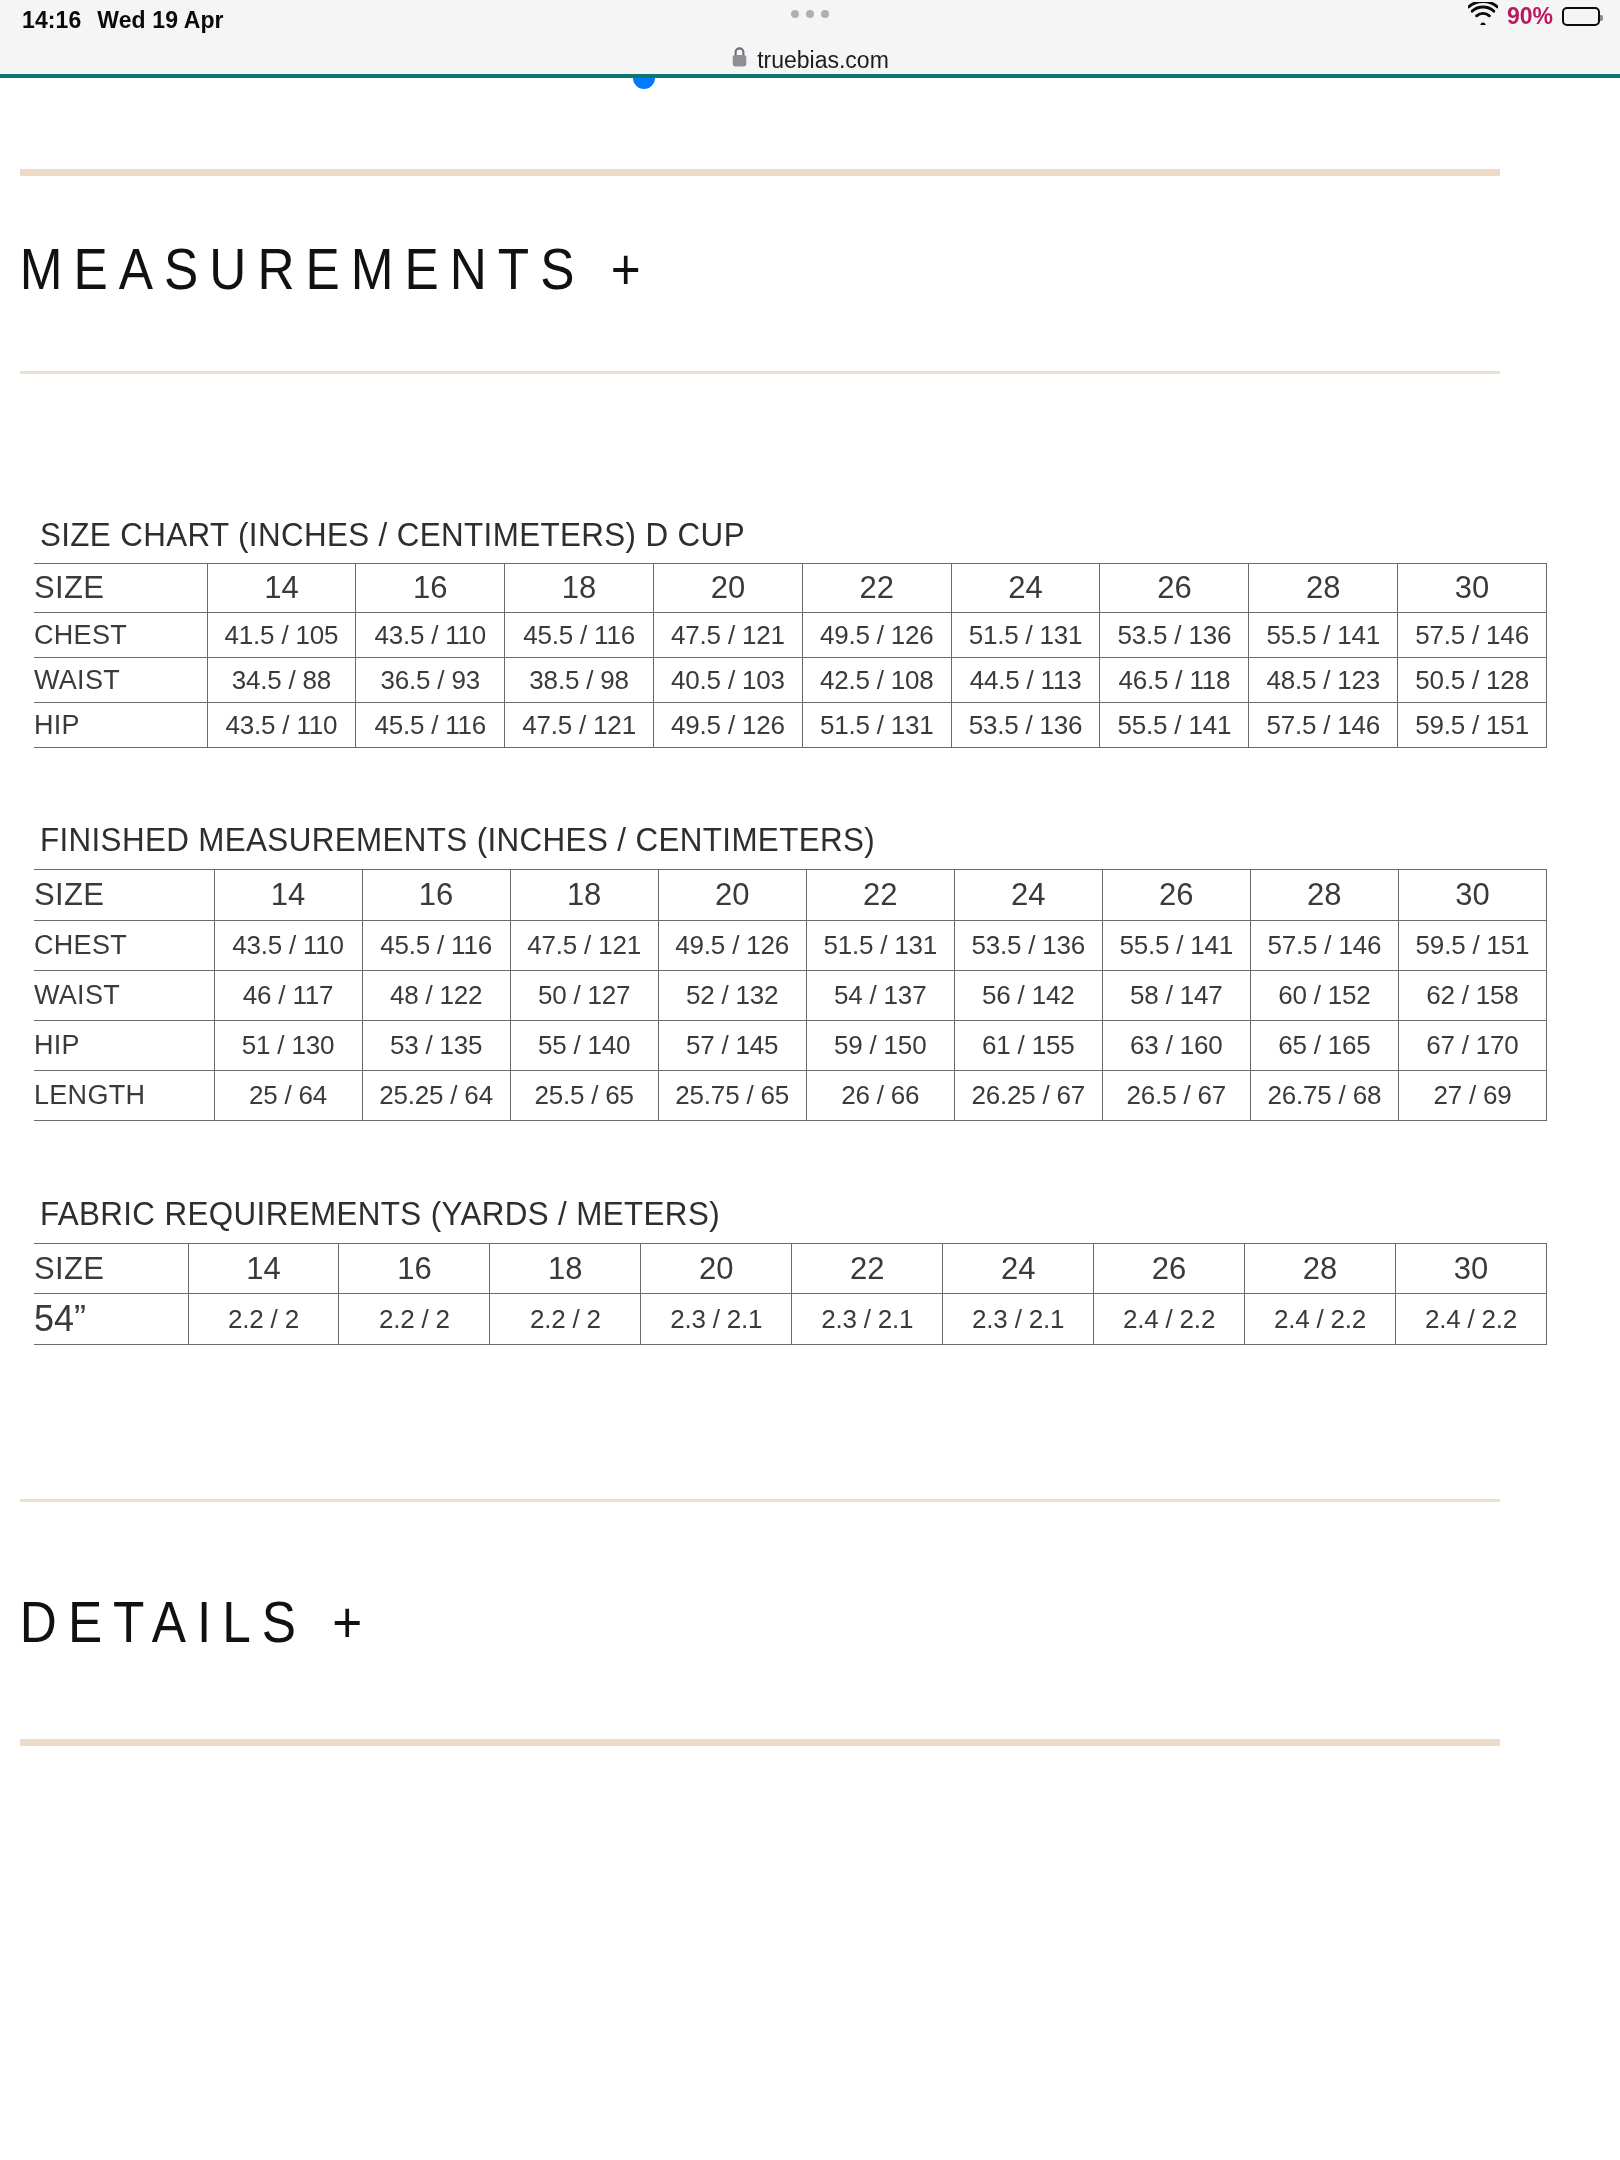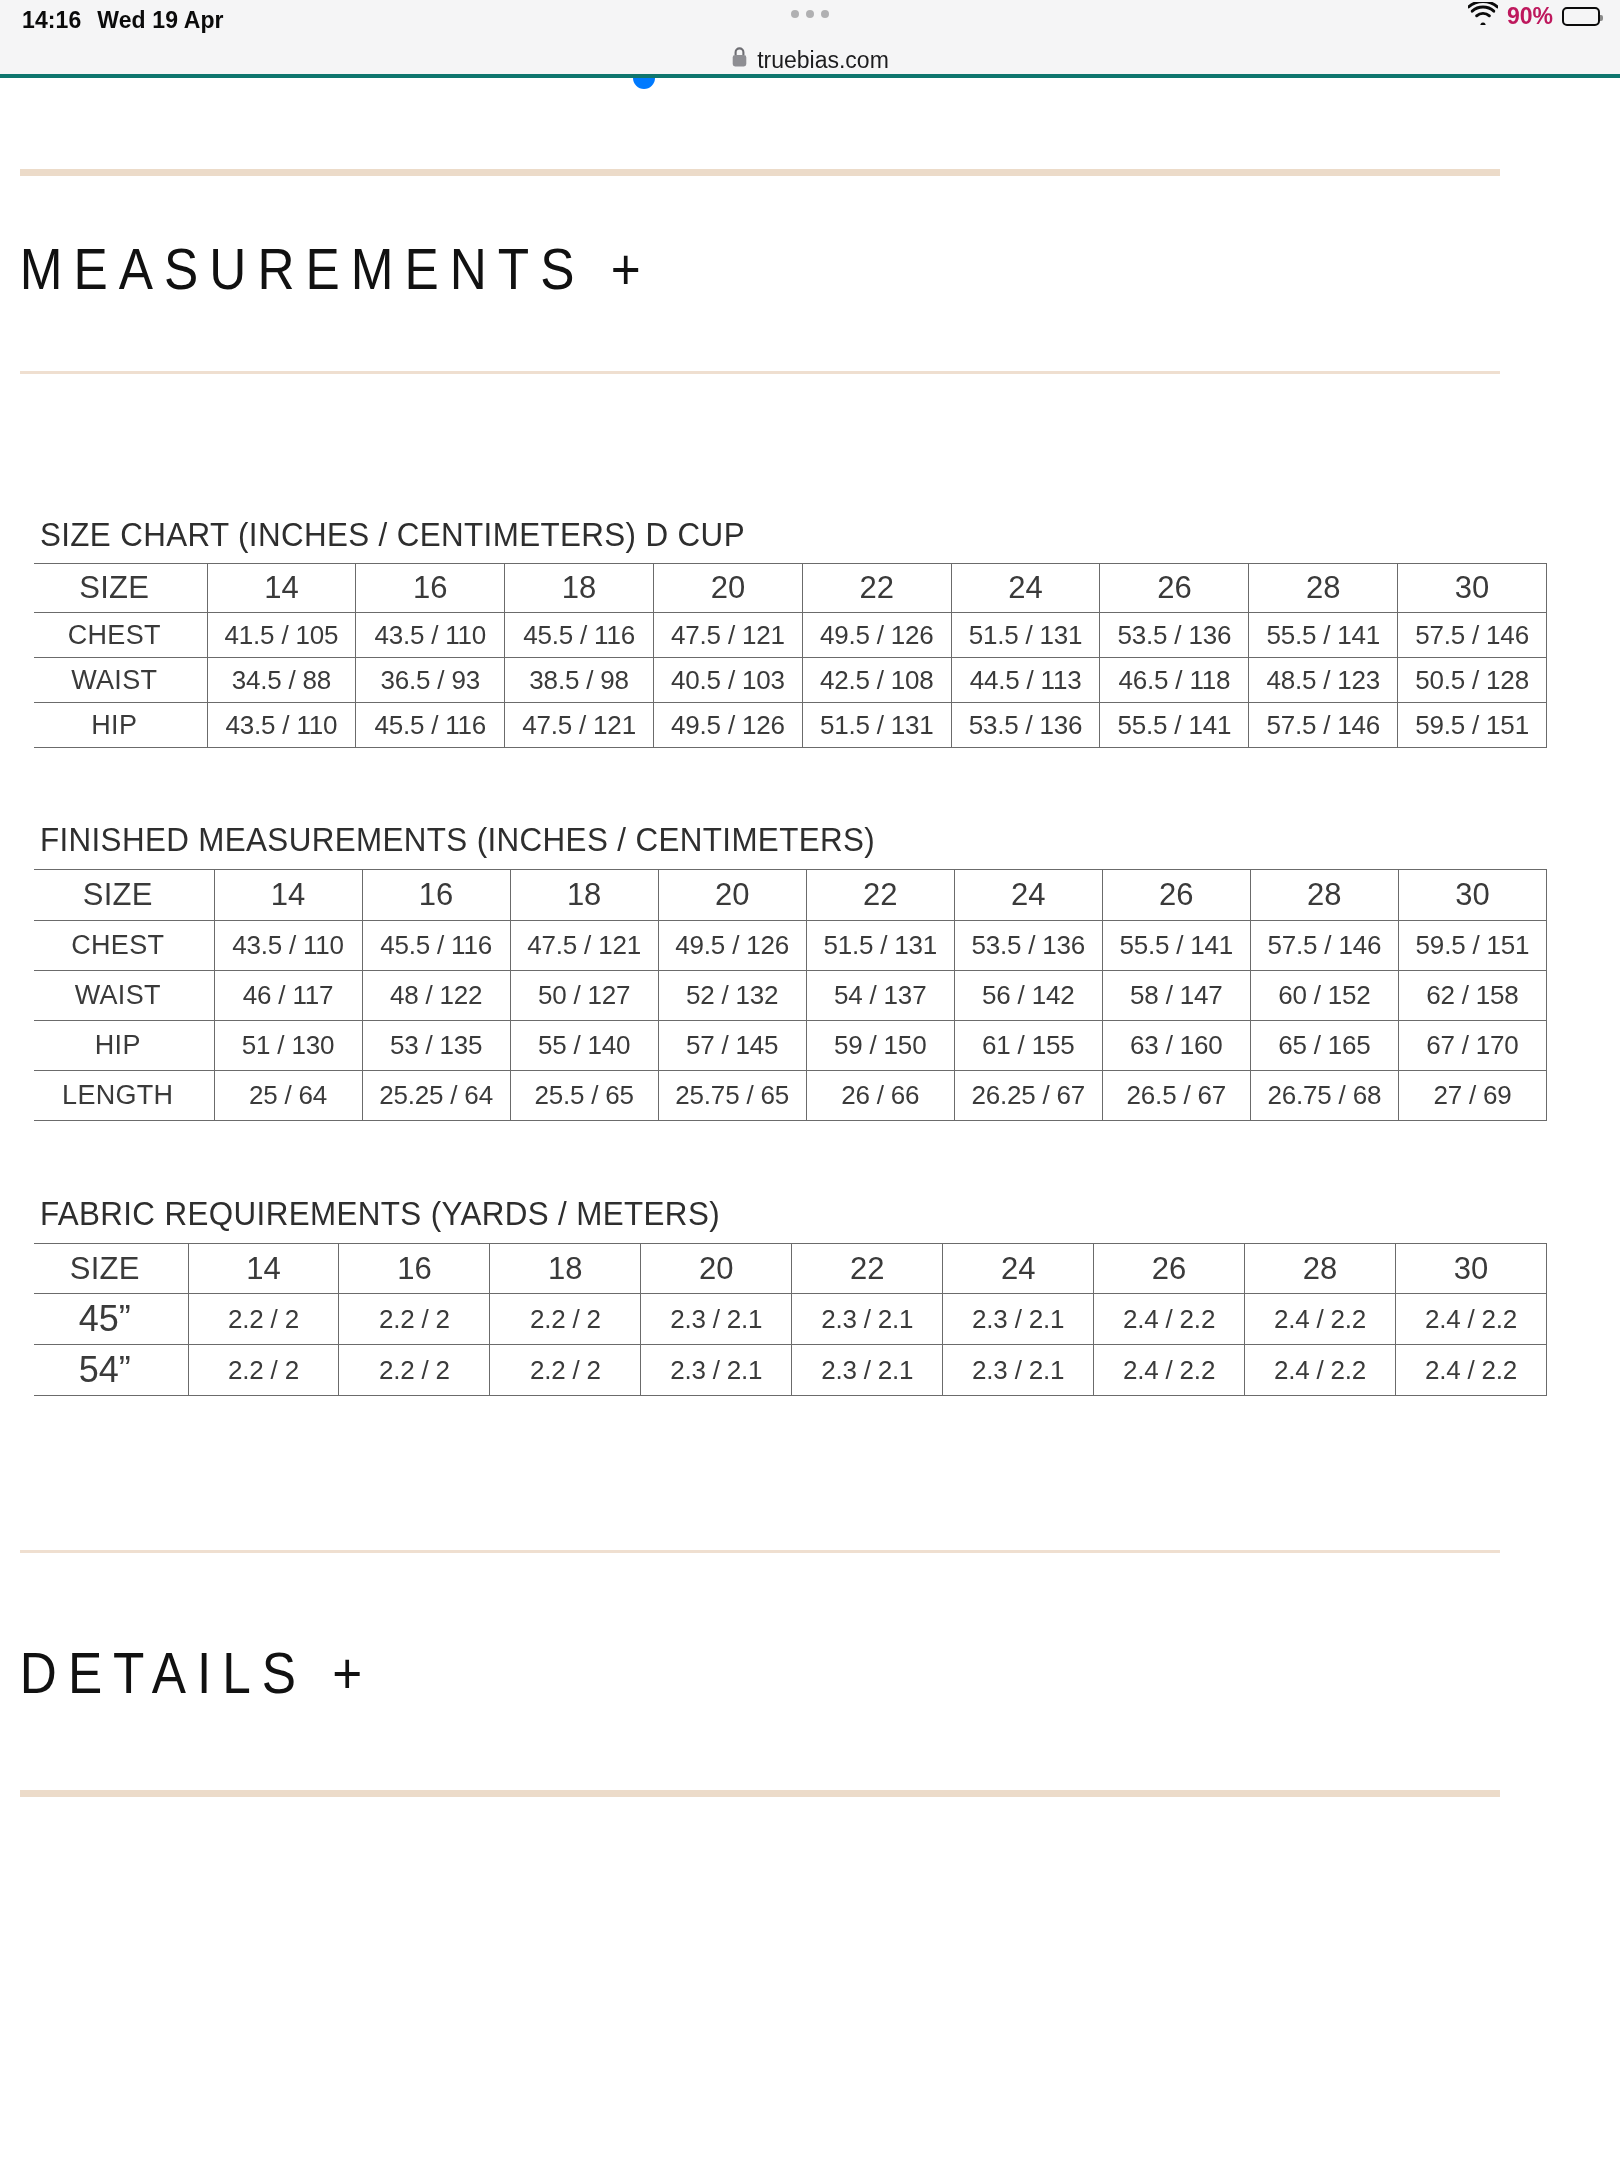--- a/index.html
+++ b/index.html
@@ -163,21 +163,21 @@
   table.chart td, table.chart th {
     border: 1px solid #6b6b6b;
     text-align: center;
     font-weight: 300;
     color: #3a3a3a;
     font-family: "Liberation Sans", sans-serif;
     padding: 0;
     white-space: nowrap;
   }
   table.chart td.rowlabel, table.chart th.rowlabel {
-    text-align: center;
+    text-align: left;
     padding-right: 12px;
     border-left: none;
   }
   table.chart tr.headrow td, table.chart tr.headrow th {
     font-size: 31px;
   }
   table.chart td.rowlabel {
     font-size: 27px;
     letter-spacing: 0.3px;
   }
@@ -444,32 +444,20 @@
         <td>16</td>
         <td>18</td>
         <td>20</td>
         <td>22</td>
         <td>24</td>
         <td>26</td>
         <td>28</td>
         <td>30</td>
       </tr>
       <tr>
-        <td class="rowlabel big">45”</td>
-        <td class="val">2.2 / 2</td>
-        <td class="val">2.2 / 2</td>
-        <td class="val">2.2 / 2</td>
-        <td class="val">2.3 / 2.1</td>
-        <td class="val">2.3 / 2.1</td>
-        <td class="val">2.3 / 2.1</td>
-        <td class="val">2.4 / 2.2</td>
-        <td class="val">2.4 / 2.2</td>
-        <td class="val">2.4 / 2.2</td>
-      </tr>
-      <tr>
         <td class="rowlabel big">54”</td>
         <td class="val">2.2 / 2</td>
         <td class="val">2.2 / 2</td>
         <td class="val">2.2 / 2</td>
         <td class="val">2.3 / 2.1</td>
         <td class="val">2.3 / 2.1</td>
         <td class="val">2.3 / 2.1</td>
         <td class="val">2.4 / 2.2</td>
         <td class="val">2.4 / 2.2</td>
         <td class="val">2.4 / 2.2</td>

